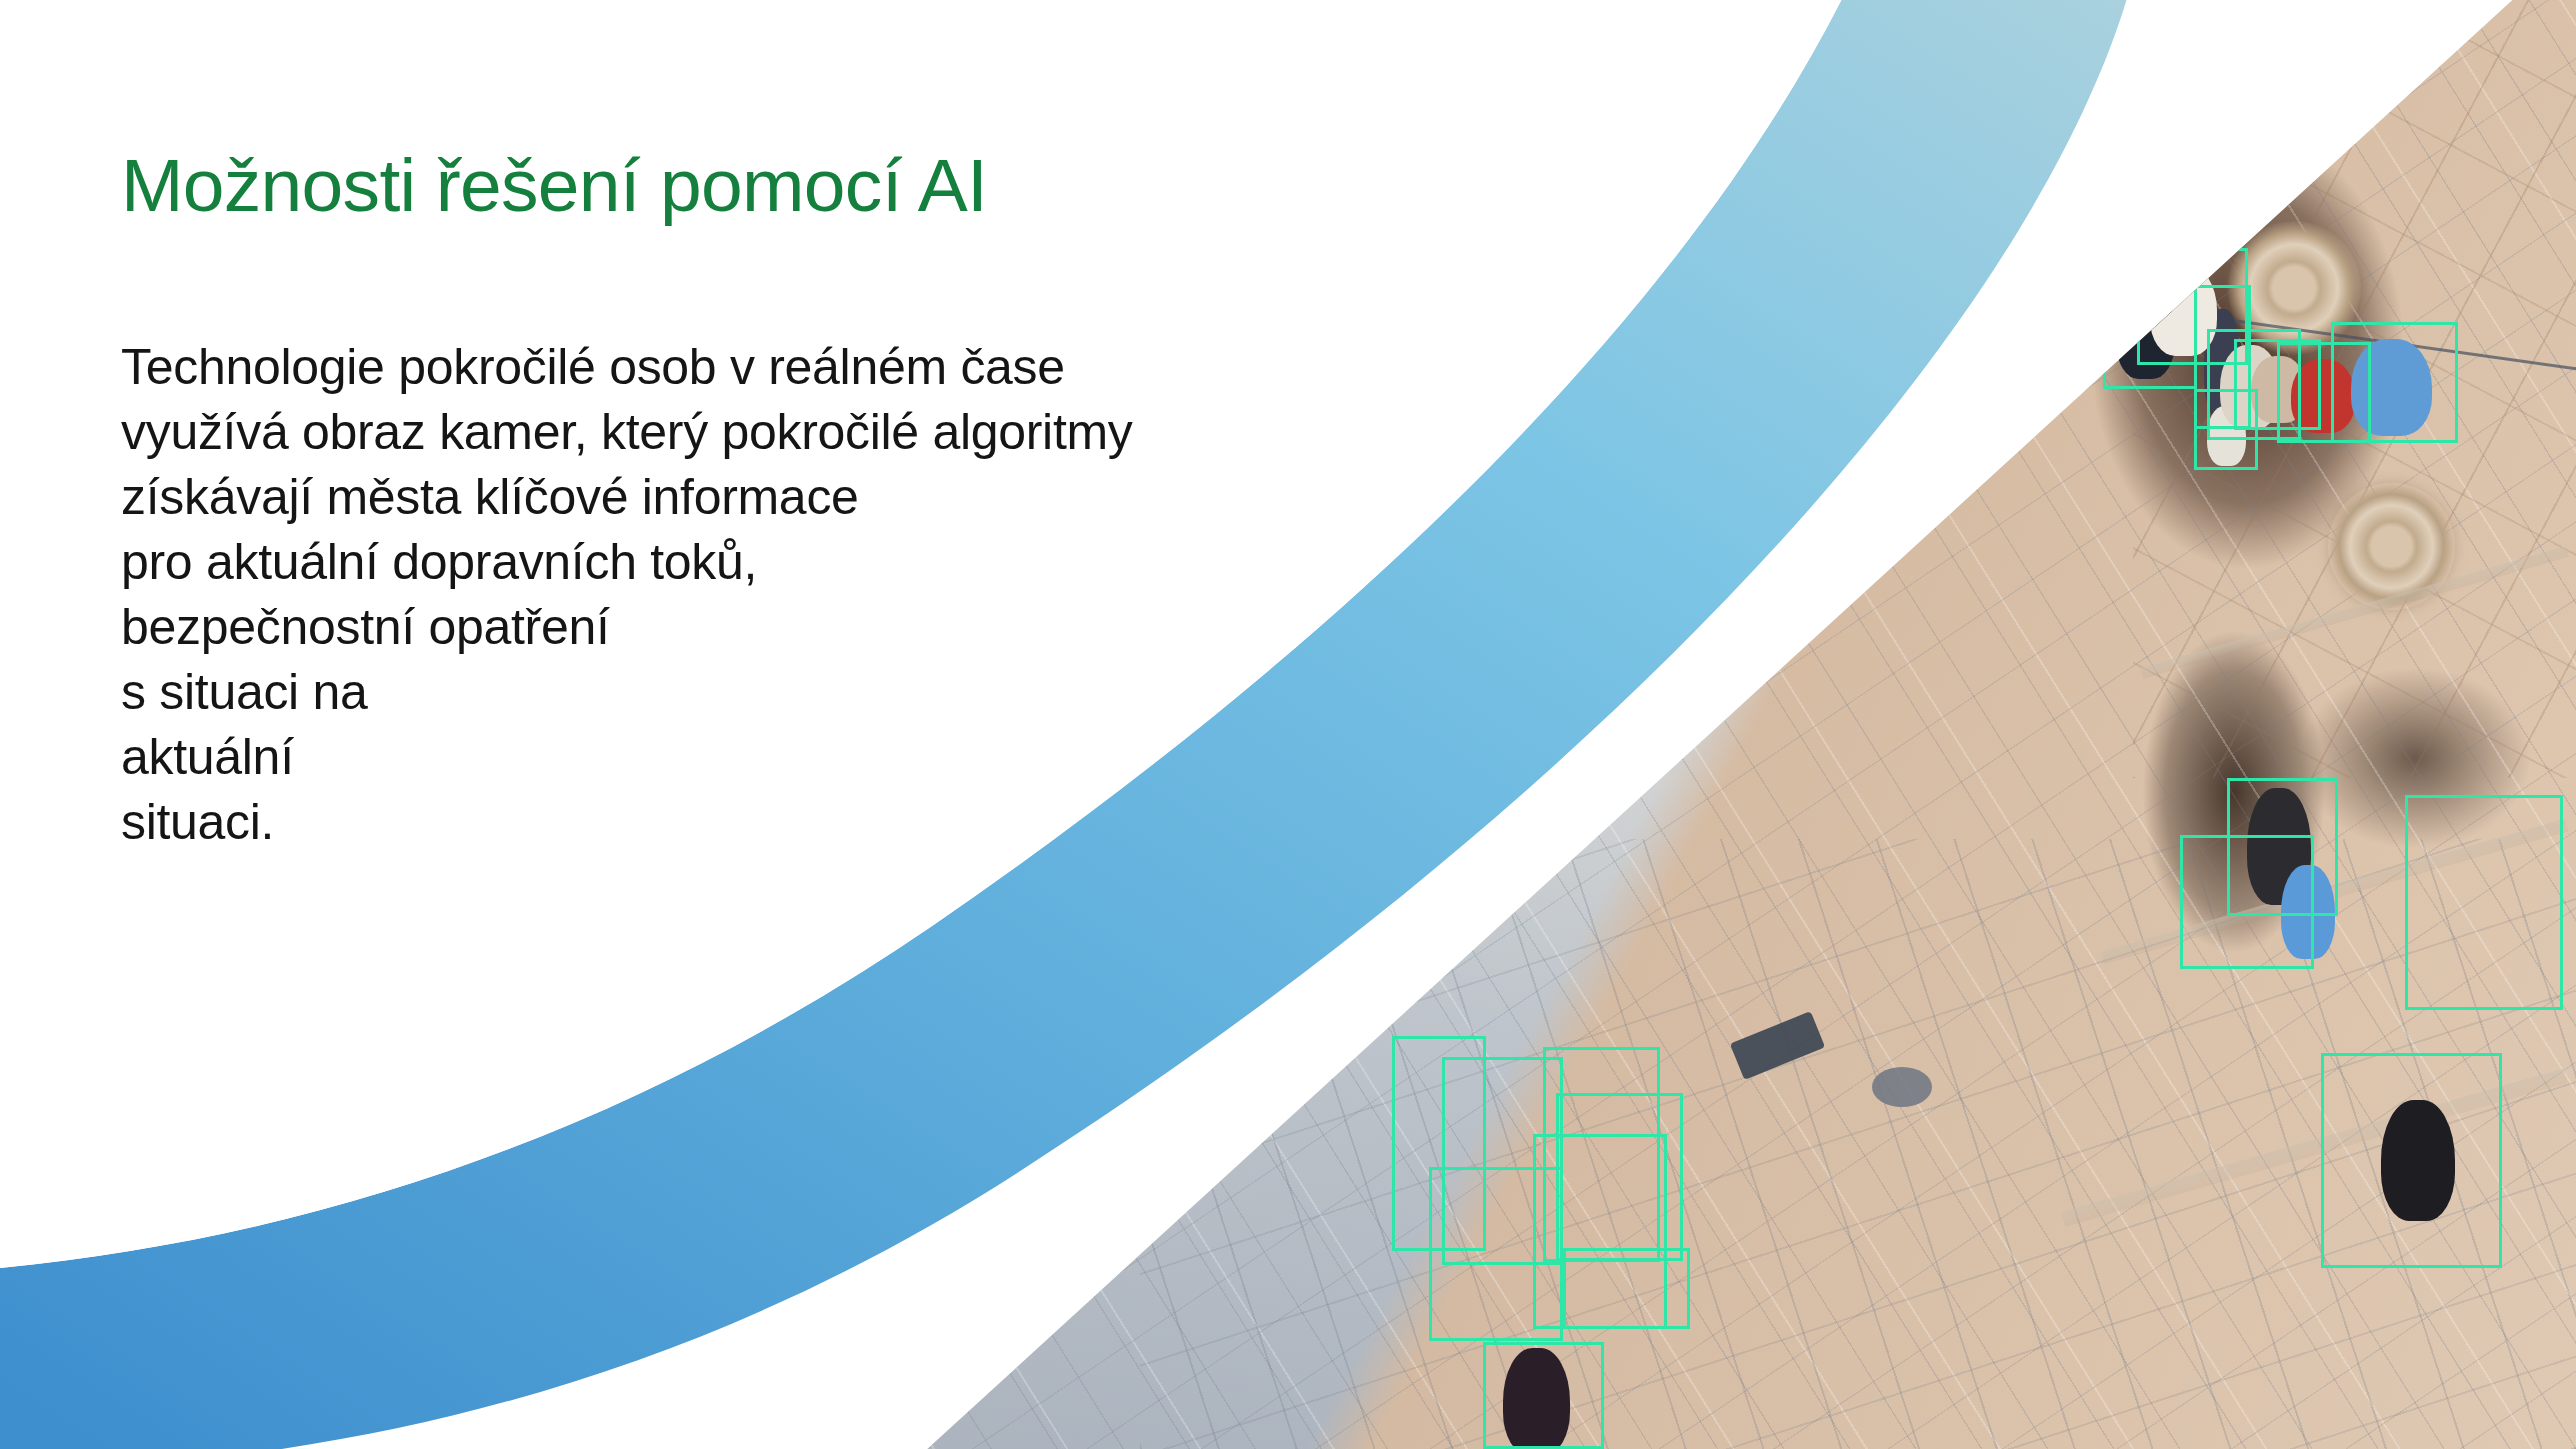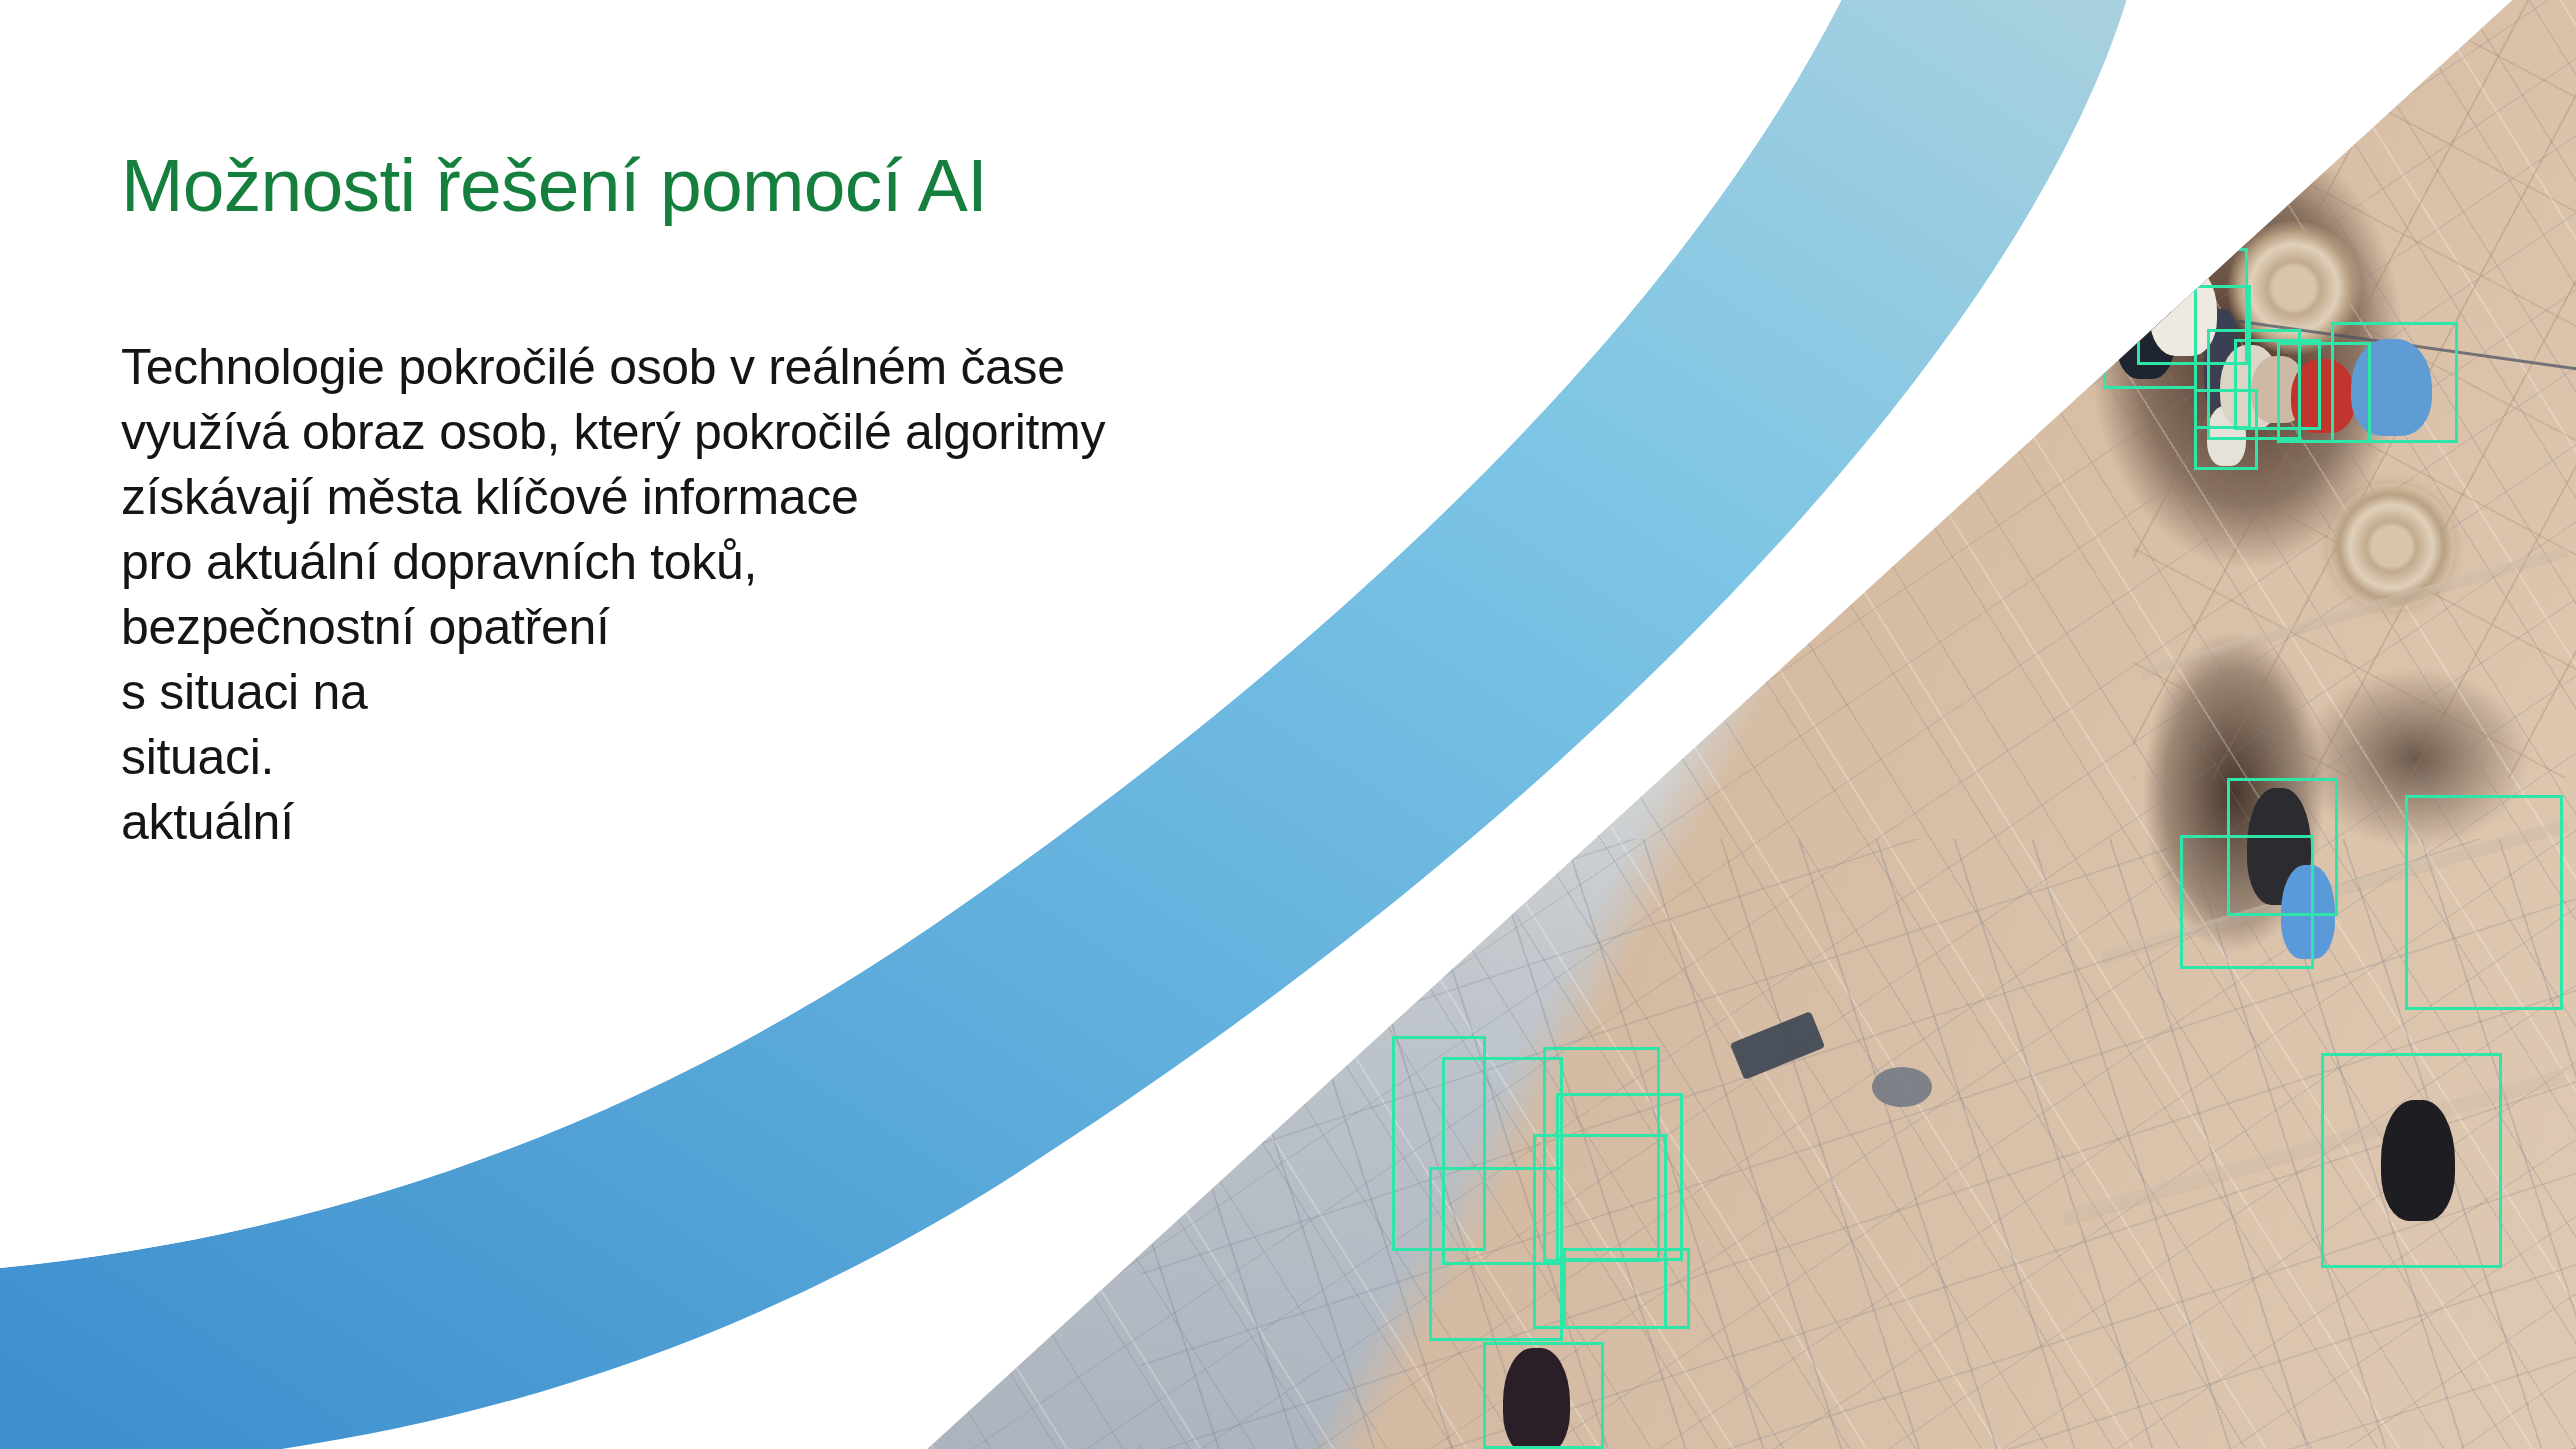--- a/index.html
+++ b/index.html
@@ -224,24 +224,24 @@
       <path d="M 2745 0 L 3170 0 C 3010 520 2360 1200 1560 1720 C 1200 1960 820 2100 420 2160 L 0 2160 L 0 1890 C 520 1840 980 1660 1390 1380 C 2000 960 2500 480 2745 0 Z" fill="url(#gband)"></path>
 
       <path d="M 0 0 L 2745 0 C 2500 480 2000 960 1390 1380 C 980 1660 520 1840 0 1890 Z" fill="#ffffff"></path>
     </svg>
   </div>
 
   <div class="content">
     <div class="title" style="color: #15803d;">Možnosti řešení pomocí AI</div>
     <div class="body" style="color: rgb(21, 21, 21);">
       <div>Technologie pokročilé osob v reálném čase</div>
-      <div>využívá obraz osob, který pokročilé algoritmy</div>
+      <div>využívá obraz kamer, který pokročilé algoritmy</div>
       <div>získávají města klíčové informace</div>
       <div>pro aktuální dopravních toků,</div>
       <div>bezpečnostní opatření</div>
       <div>s situaci na</div>
+      <div>aktuální</div>
       <div>situaci.</div>
-      <div>aktuální</div>
     </div>
   </div>
 
 </div>
 
 
 </body></html>

